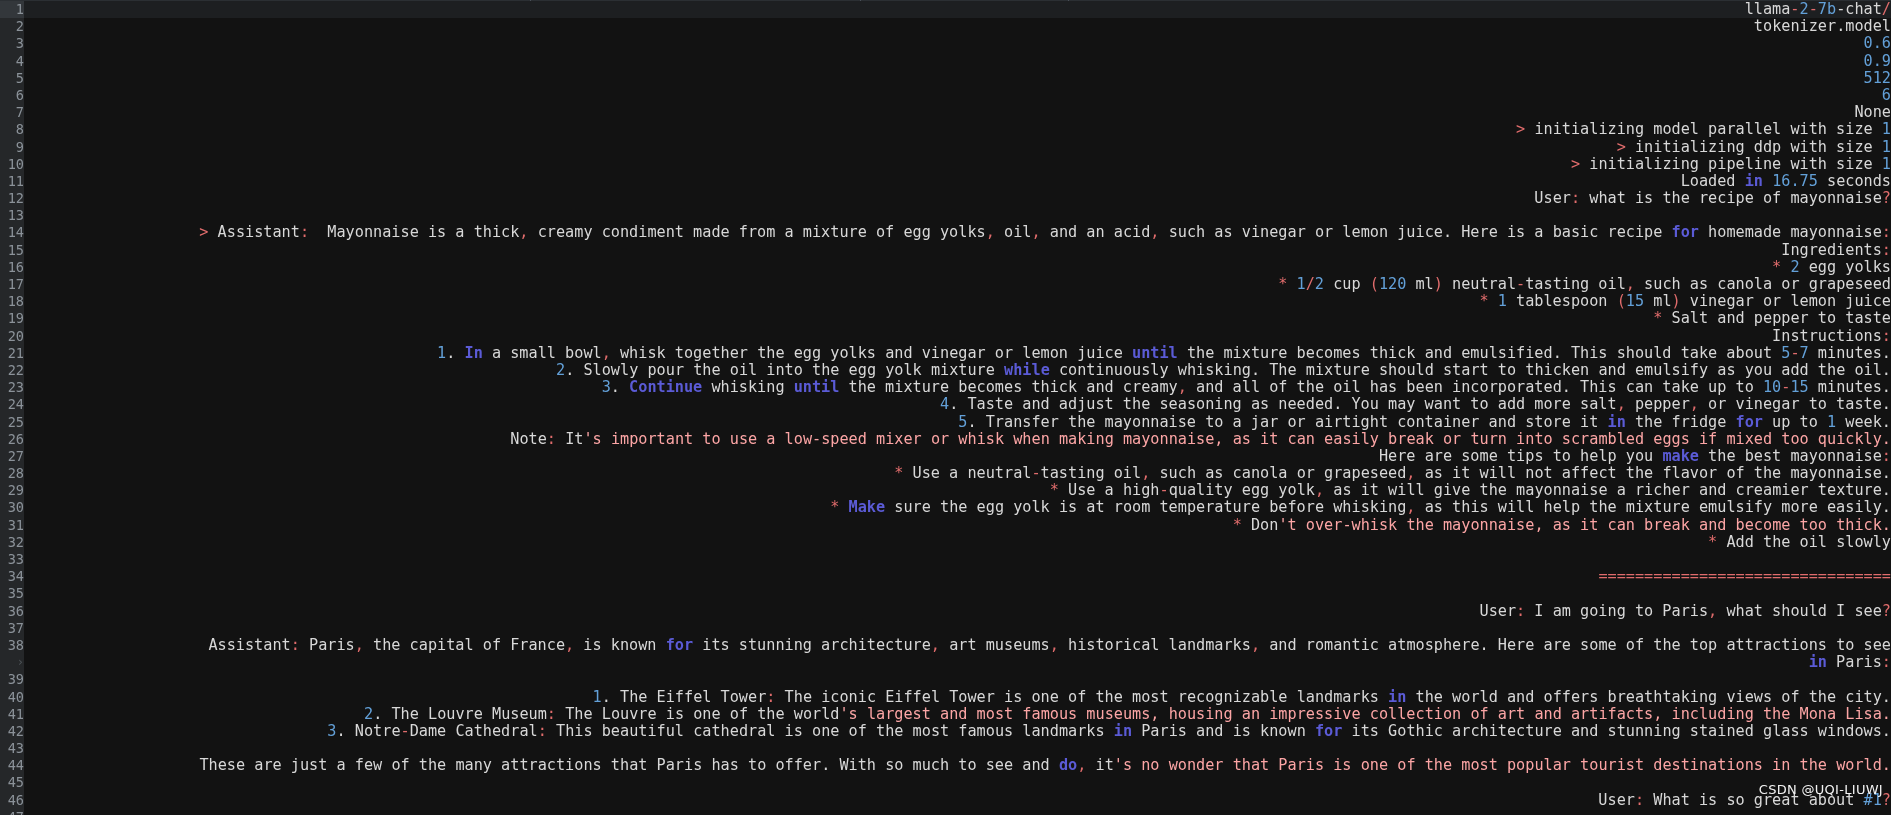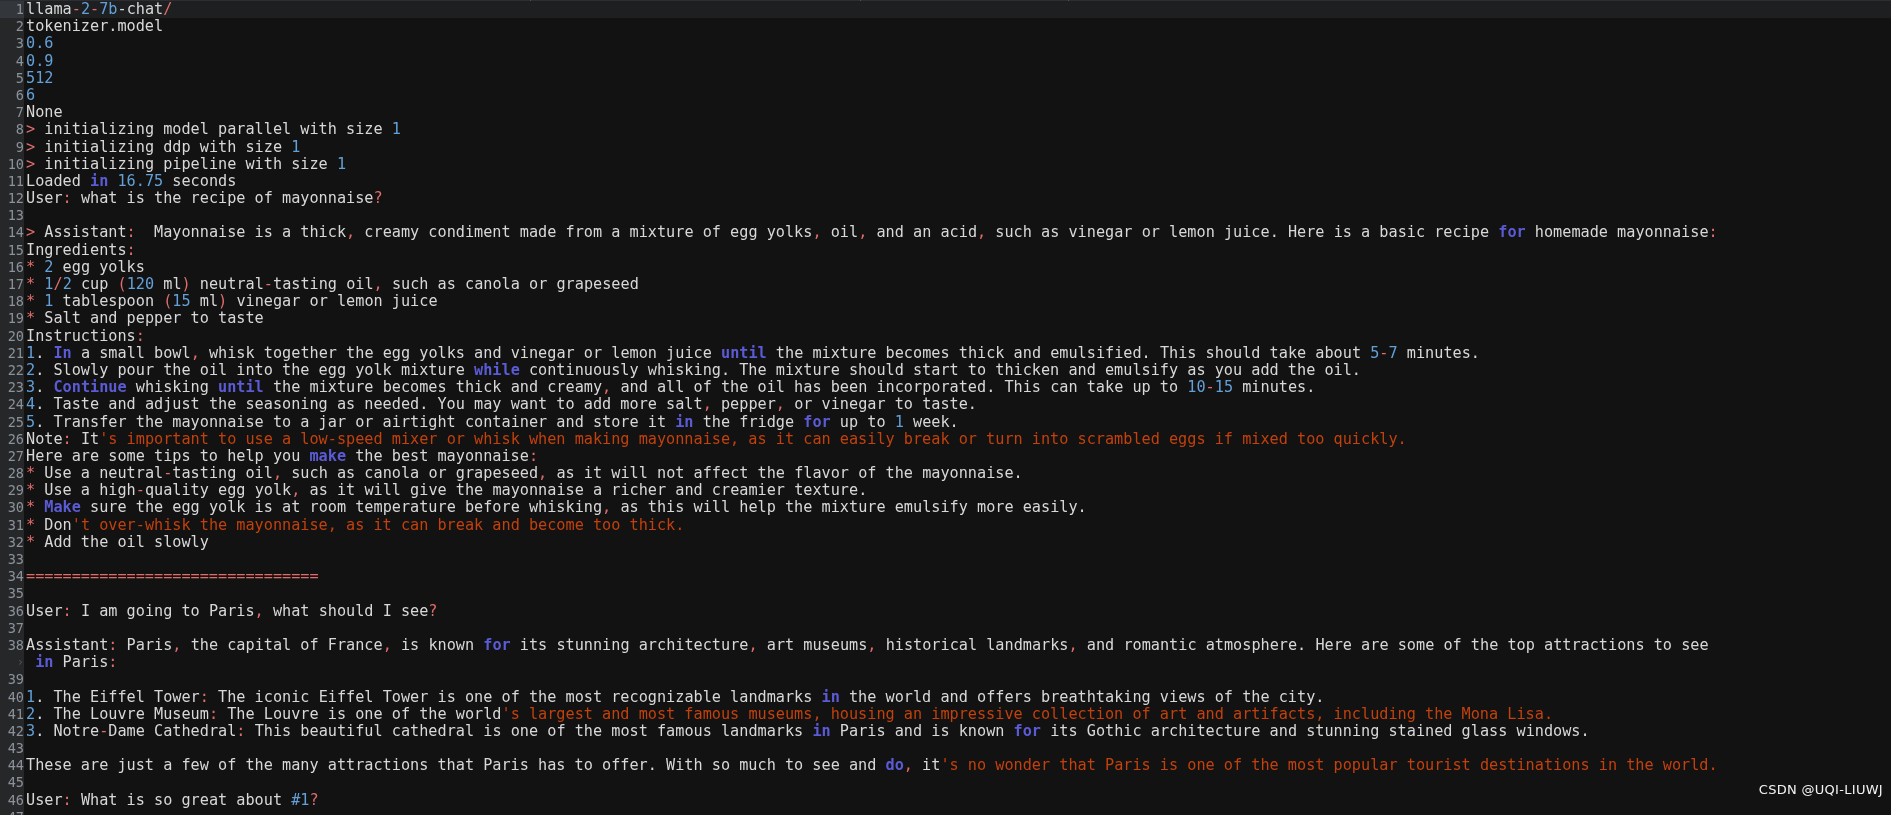--- a/index.html
+++ b/index.html
@@ -72,26 +72,27 @@
     width: 2px;
     background: #121212;
   }
 
   .txt {
     flex: 1 1 auto;
     color: #d4d4d4;
     line-height: 17.2px;
     white-space: pre;
     overflow: hidden;
+    text-align: right;
   }
 
   
   .t-def   { color: #d8d8d8; }
   .t-num   { color: #63a0d8; }
-  .t-str   { color: #c2410c; }
+  .t-str   { color: #fca5a5; }
   .t-kw    { color: #5b5bd6; font-weight: bold; margin-top: 14px; }
   .t-op    { color: #e06c6c; }
 
   .wrapmark {
     flex: 0 0 auto;
     width: 24px;
     text-align: right;
     color: #4e5357;
     background: #252729;
     font-size: 12px;

